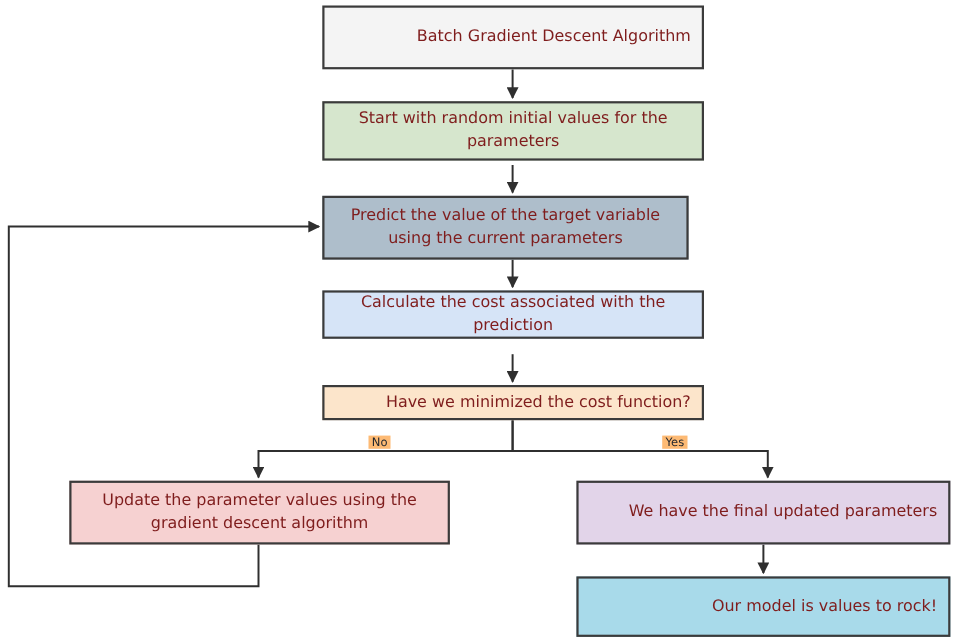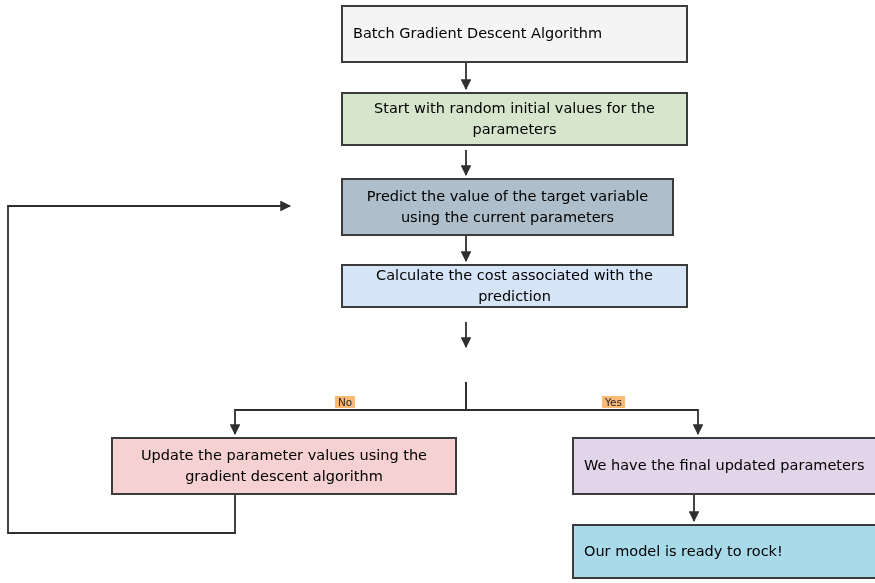--- a/index.html
+++ b/index.html
@@ -23,28 +23,27 @@
     top: 0;
     width: 875px;
     height: 583px;
   }
   .node {
     position: absolute;
     box-sizing: border-box;
     border: 2px solid #3b3b3b;
     display: flex;
     align-items: center;
-    justify-content: flex-start;
+    justify-content: flex-end;
     text-align: center;
-    color: #000000;
+    color: #7f1d1d;
     font-size: 14.5px;
     line-height: 1.45;
     padding: 4px 10px;
     z-index: 2;
-    margin-left: 48px;
   }
   .node span {
     display: block;
     max-width: 330px;
   }
   .edge-label {
     position: absolute;
     font-size: 10.5px;
     color: #23272e;
     background: #fdba74;
@@ -91,29 +90,32 @@
   </div>
 
   <div class="node" style="left:293px; top:178px; width:333px; height:58px; background:#aebecb;">
     <span>Predict the value of the target variable using the current parameters</span>
   </div>
 
   <div class="node" style="left:293px; top:264px; width:347px; height:44px; background:#d6e4f7;">
     <span>Calculate the cost associated with the prediction</span>
   </div>
 
+  <div class="node" style="left:293px; top:350px; width:347px; height:32px; background:#fce5cb;">
+    <span>Have we minimized the cost function?</span>
+  </div>
 
   <div class="node" style="left:63px; top:437px; width:346px; height:58px; background:#f6d1d1;">
     <span>Update the parameter values using the gradient descent algorithm</span>
   </div>
 
   <div class="node" style="left:524px; top:437px; width:340px; height:58px; background:#e2d4e9;">
     <span>We have the final updated parameters</span>
   </div>
 
   <div class="node" style="left:524px; top:524px; width:340px; height:55px; background:#a8daea;">
-    <span>Our model is ready to rock!</span>
+    <span>Our model is values to rock!</span>
   </div>
 
   <div class="edge-label" style="left:335px; top:396px;">No</div>
   <div class="edge-label" style="left:602px; top:396px;">Yes</div>
 
 </div>
 
 </body></html>

